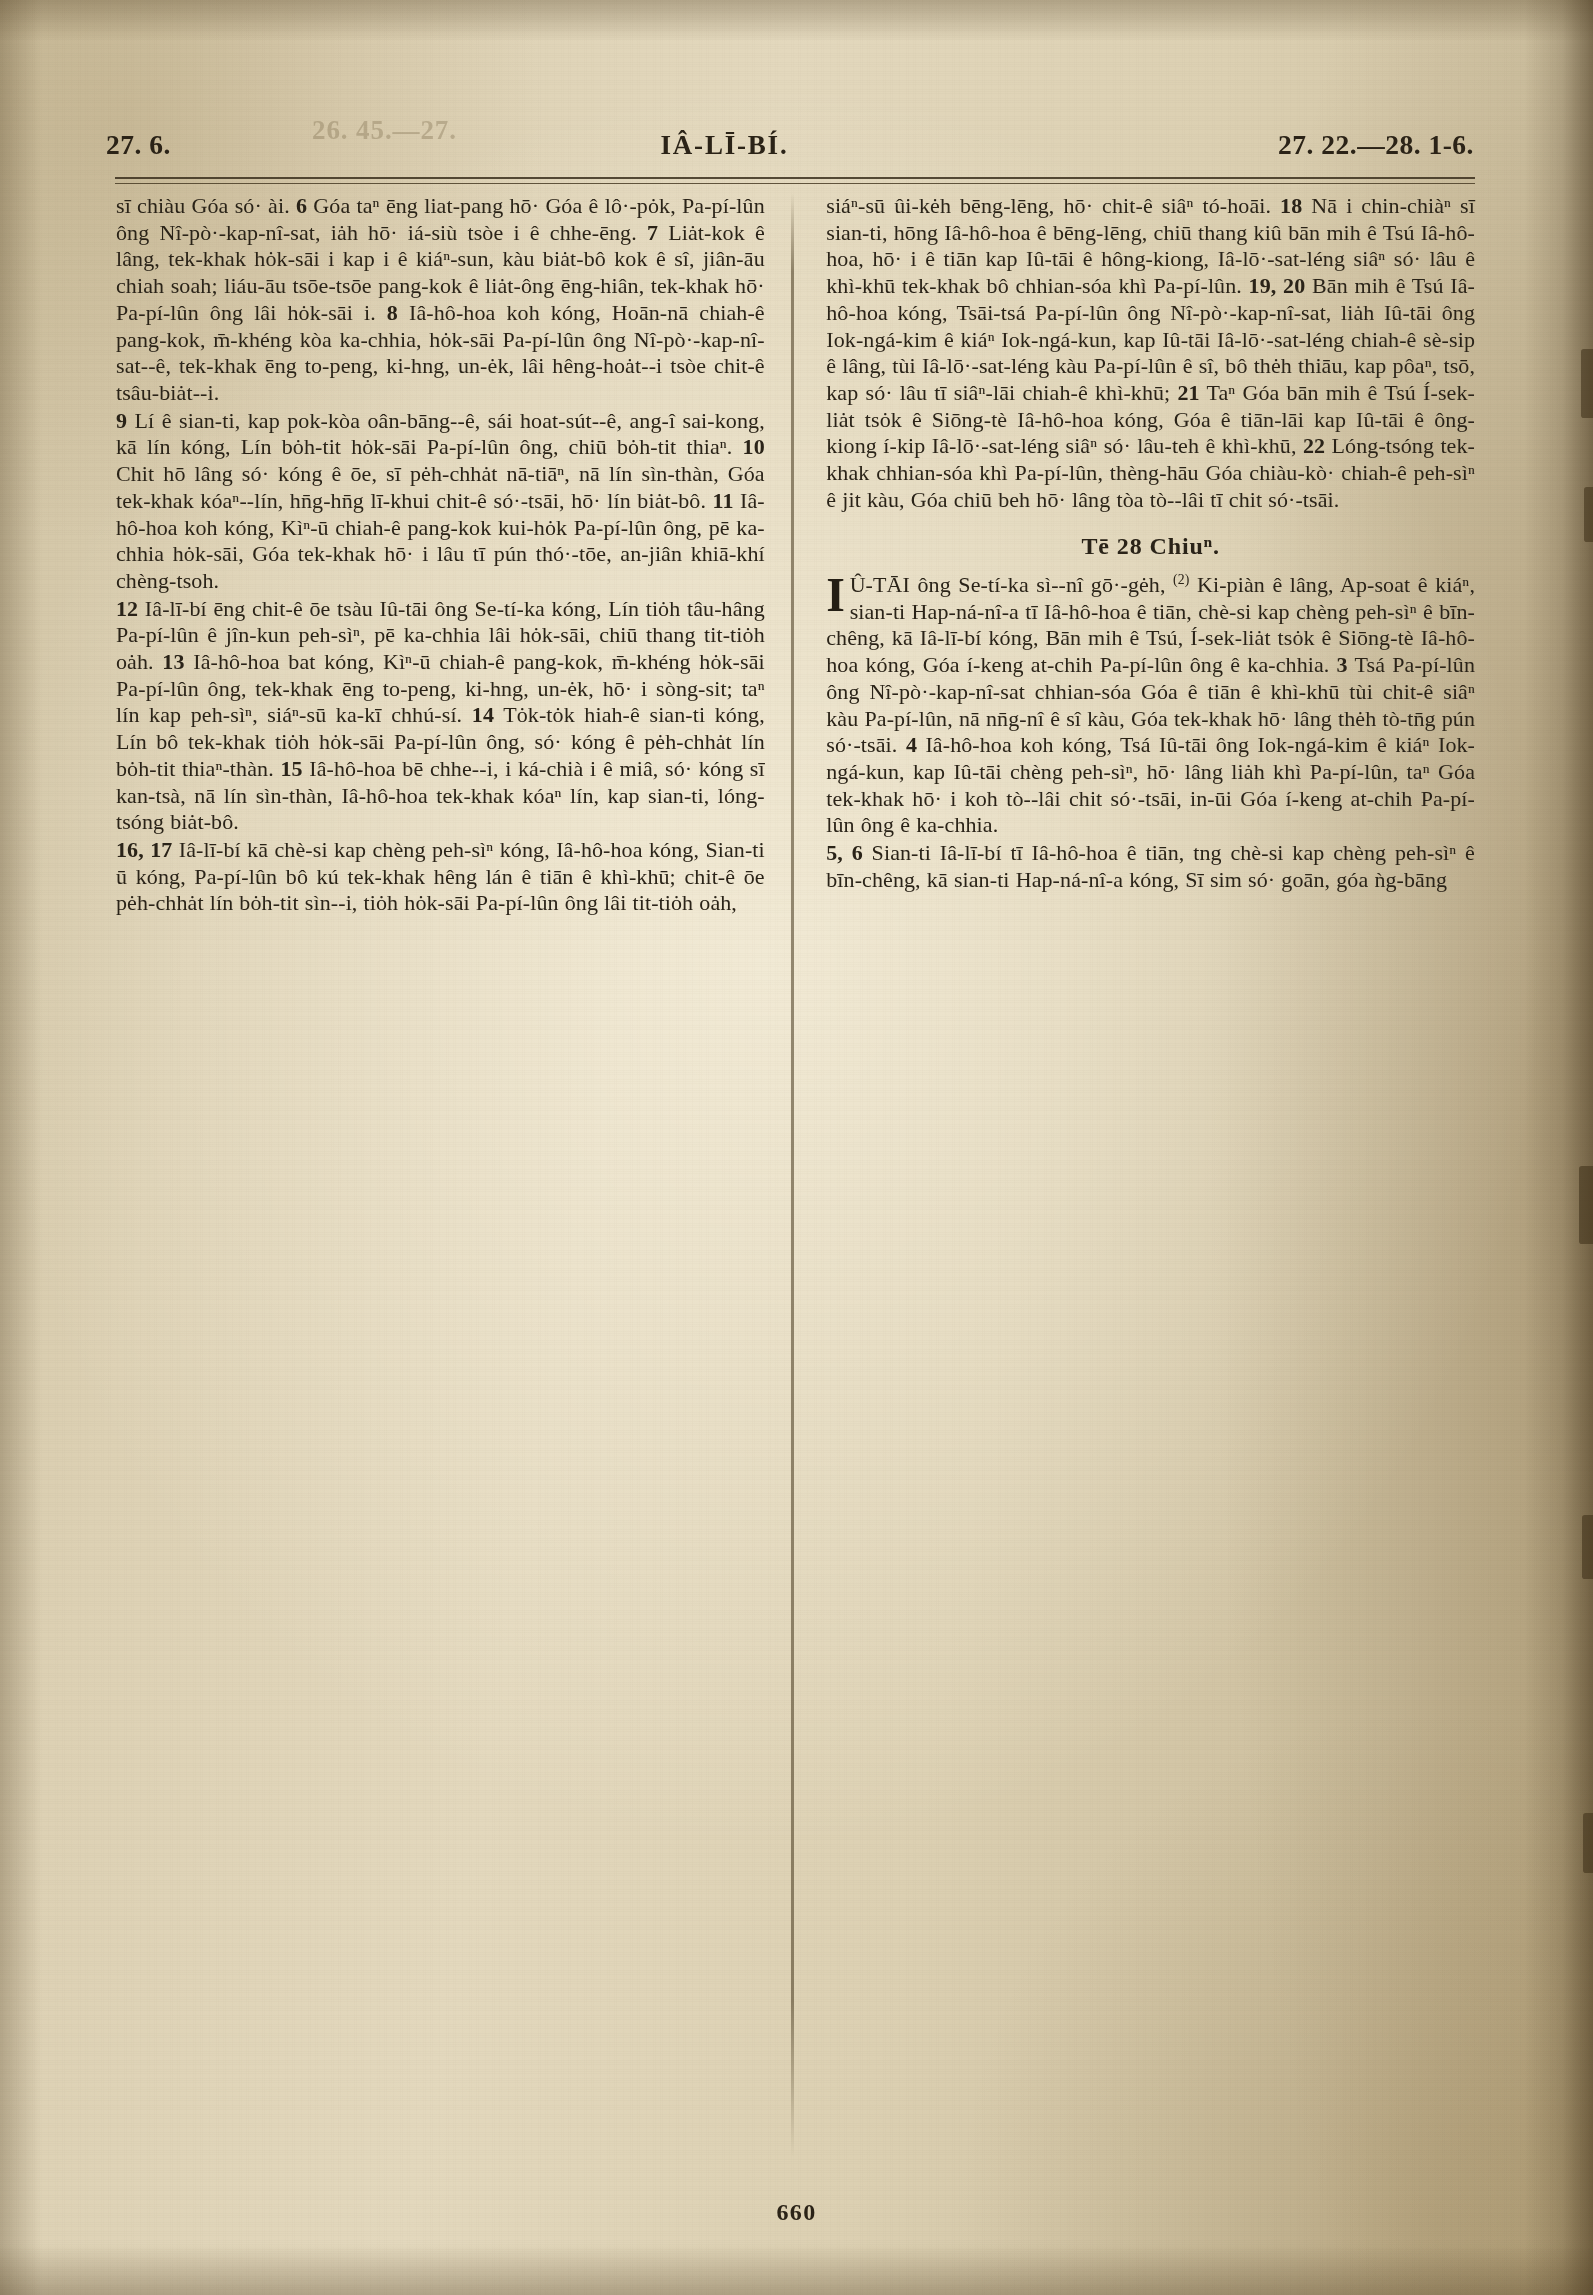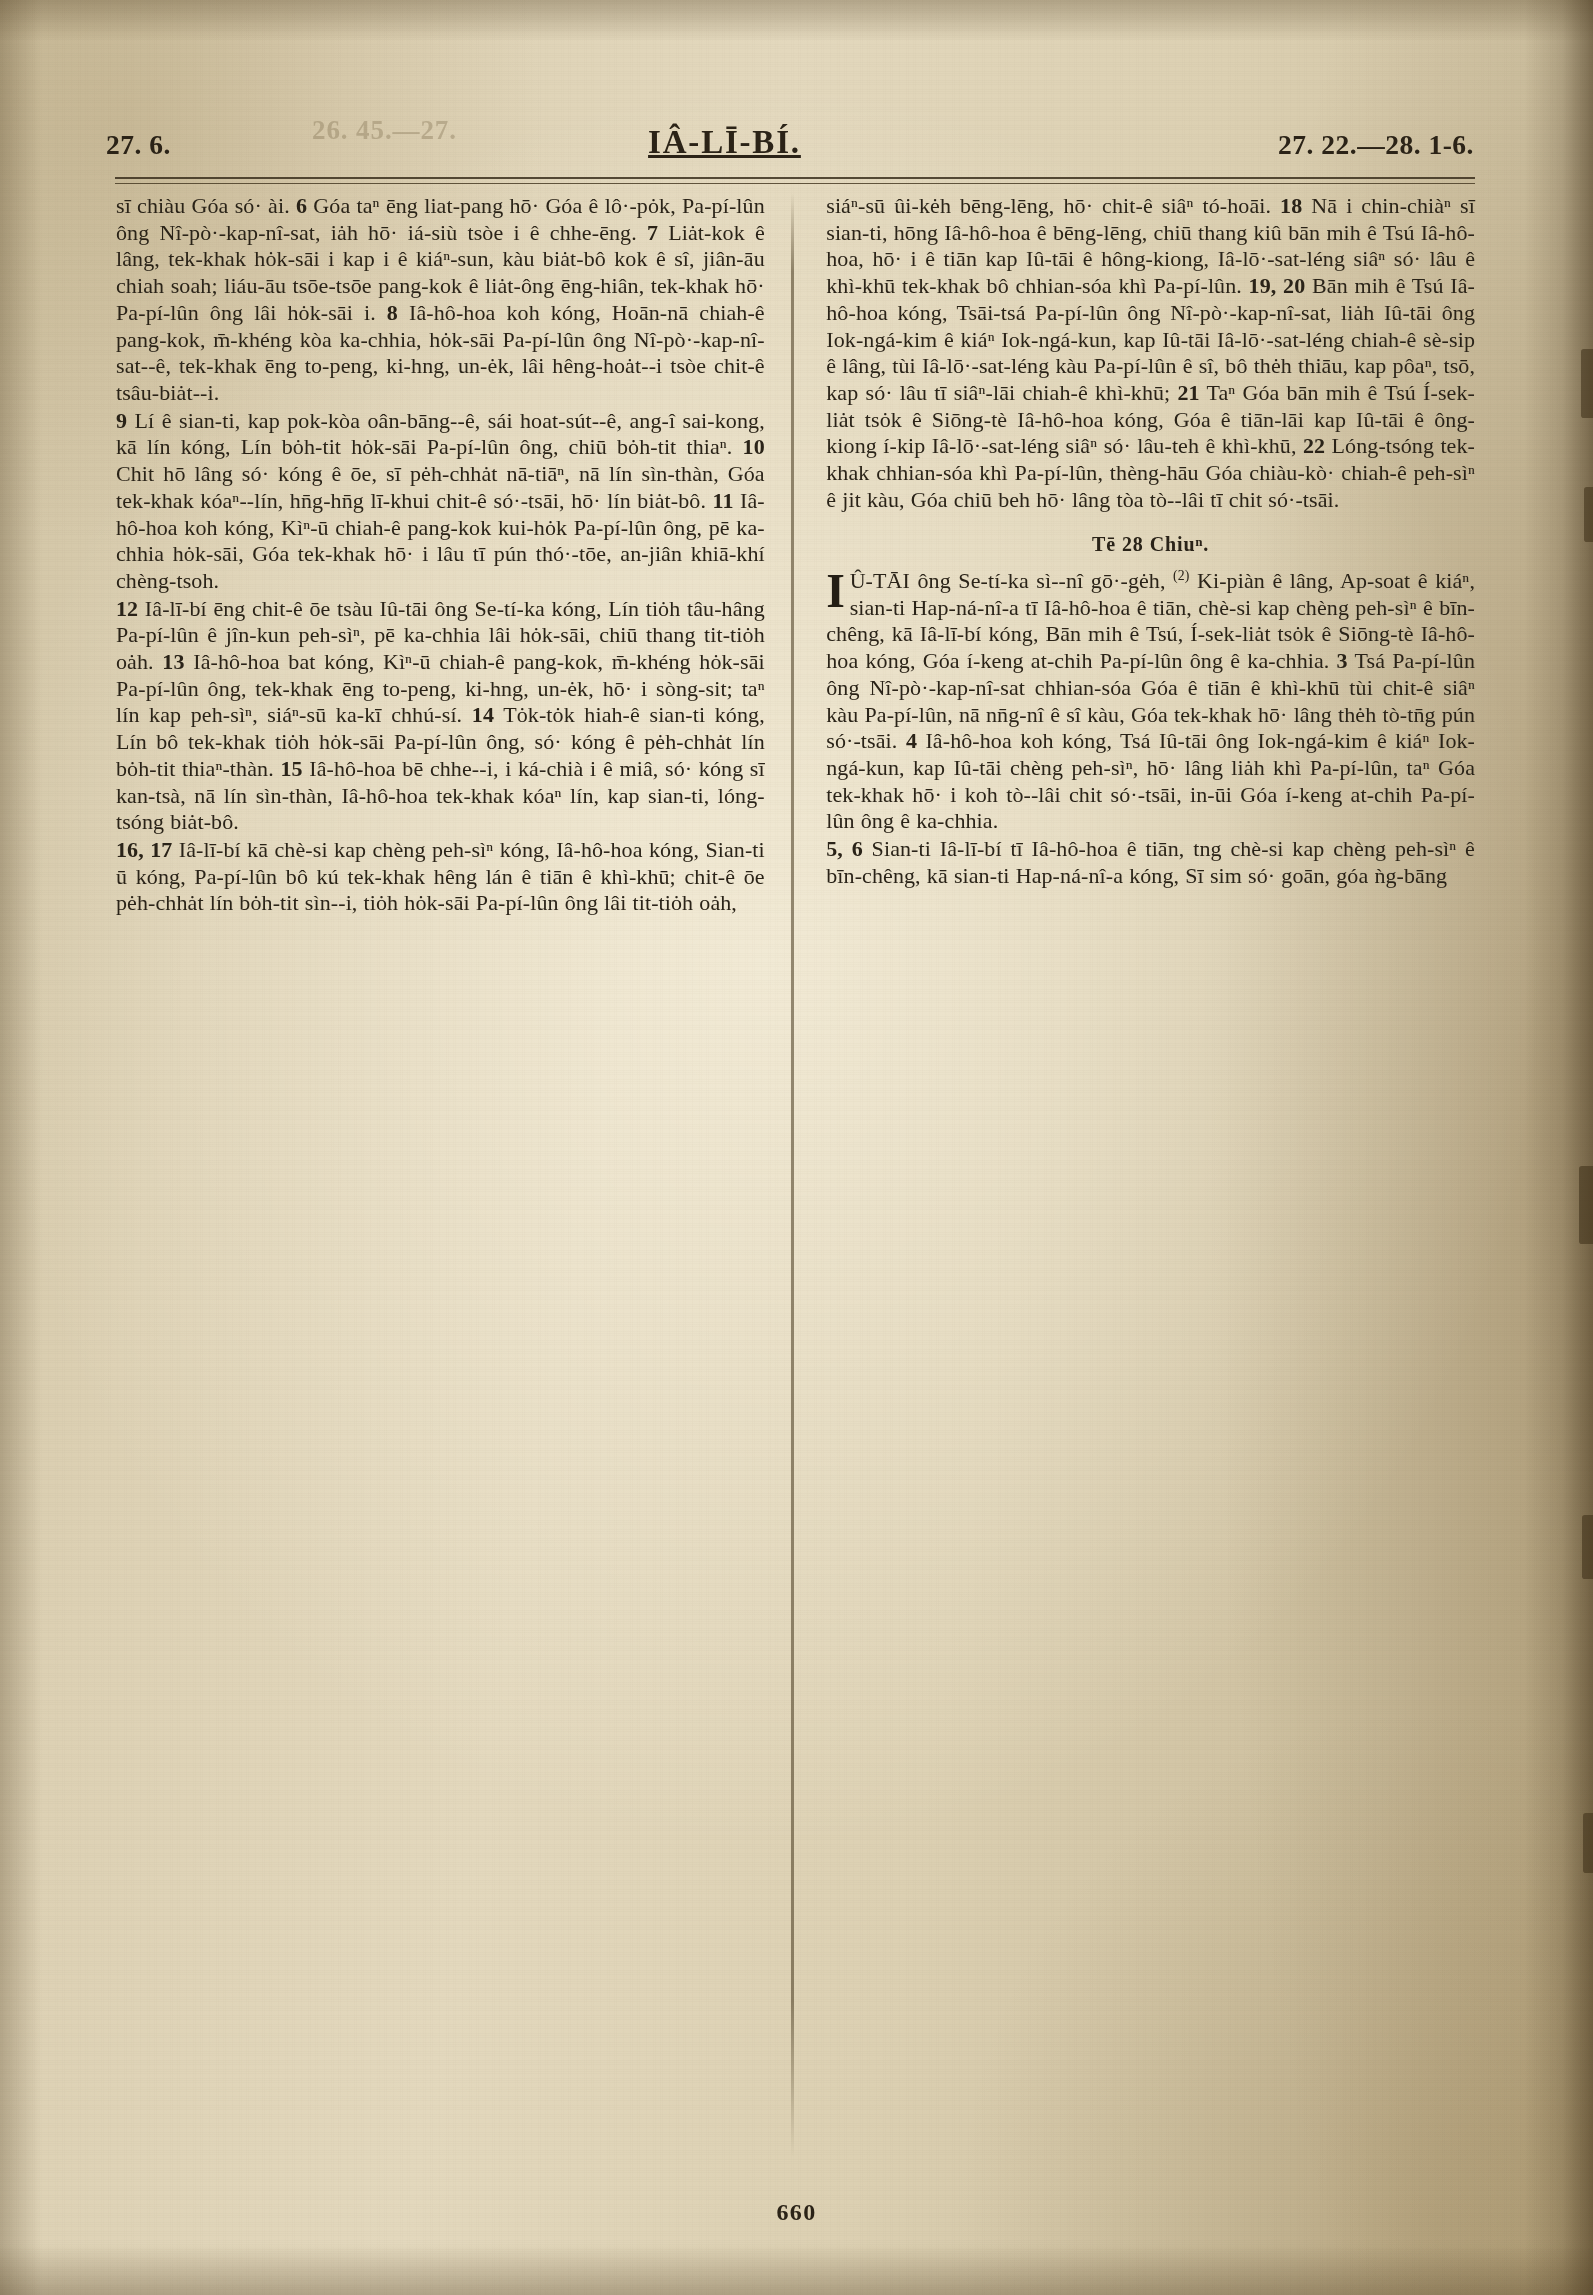--- a/index.html
+++ b/index.html
@@ -50,21 +50,21 @@
   .sheet{position:absolute;inset:0;}
 
   
   .header{
     position:absolute;left:106px;right:119px;top:117px;height:44px;
     display:flex;align-items:flex-end;justify-content:space-between;
     font-weight:bold;letter-spacing:0.5px;
     color:#2b2317;
     font-size:27.5px;
   }
-  .header .center{font-size:33px;letter-spacing:1.8px;text-decoration:underline;}
+  .header .center{font-size:27px;letter-spacing:1.8px;}
   .rule{
     position:absolute;left:115px;right:118px;top:177px;height:3.7px;
     border-top:2.3px solid #3a2f1d;border-bottom:1.4px solid #4a3d26;
     opacity:.85;
   }
   
   .ghost{
     position:absolute;top:115px;left:312px;
     font-size:27px;font-weight:bold;color:#6d5c3c;opacity:.30;
     transform:scaleY(1.02);
@@ -88,21 +88,21 @@
     line-height:1.215;
     color:#2a2318;
     text-align:justify;
     text-justify:inter-word;
     word-spacing:0.5px;
     letter-spacing:0.1px;
     hyphens:none;
   }
   .sup{font-size:13.8px;vertical-align:super;}
   .chaphead{
-    text-align:center;font-weight:bold;font-size:20px;
+    text-align:center;font-weight:bold;font-size:24px;
     margin:19px 0 12px 0;letter-spacing:0.9px;color:#2a2318;
   }
   .dropcap{
     float:left;font-size:48px;line-height:0.86;font-weight:bold;
     margin:2.8px 4.6px 0 0;color:#241e14;
   }
   .folio{
     position:absolute;left:0;right:0;bottom:69px;text-align:center;
     font-size:24px;font-weight:bold;color:#2b2317;letter-spacing:1.4px;
   }

